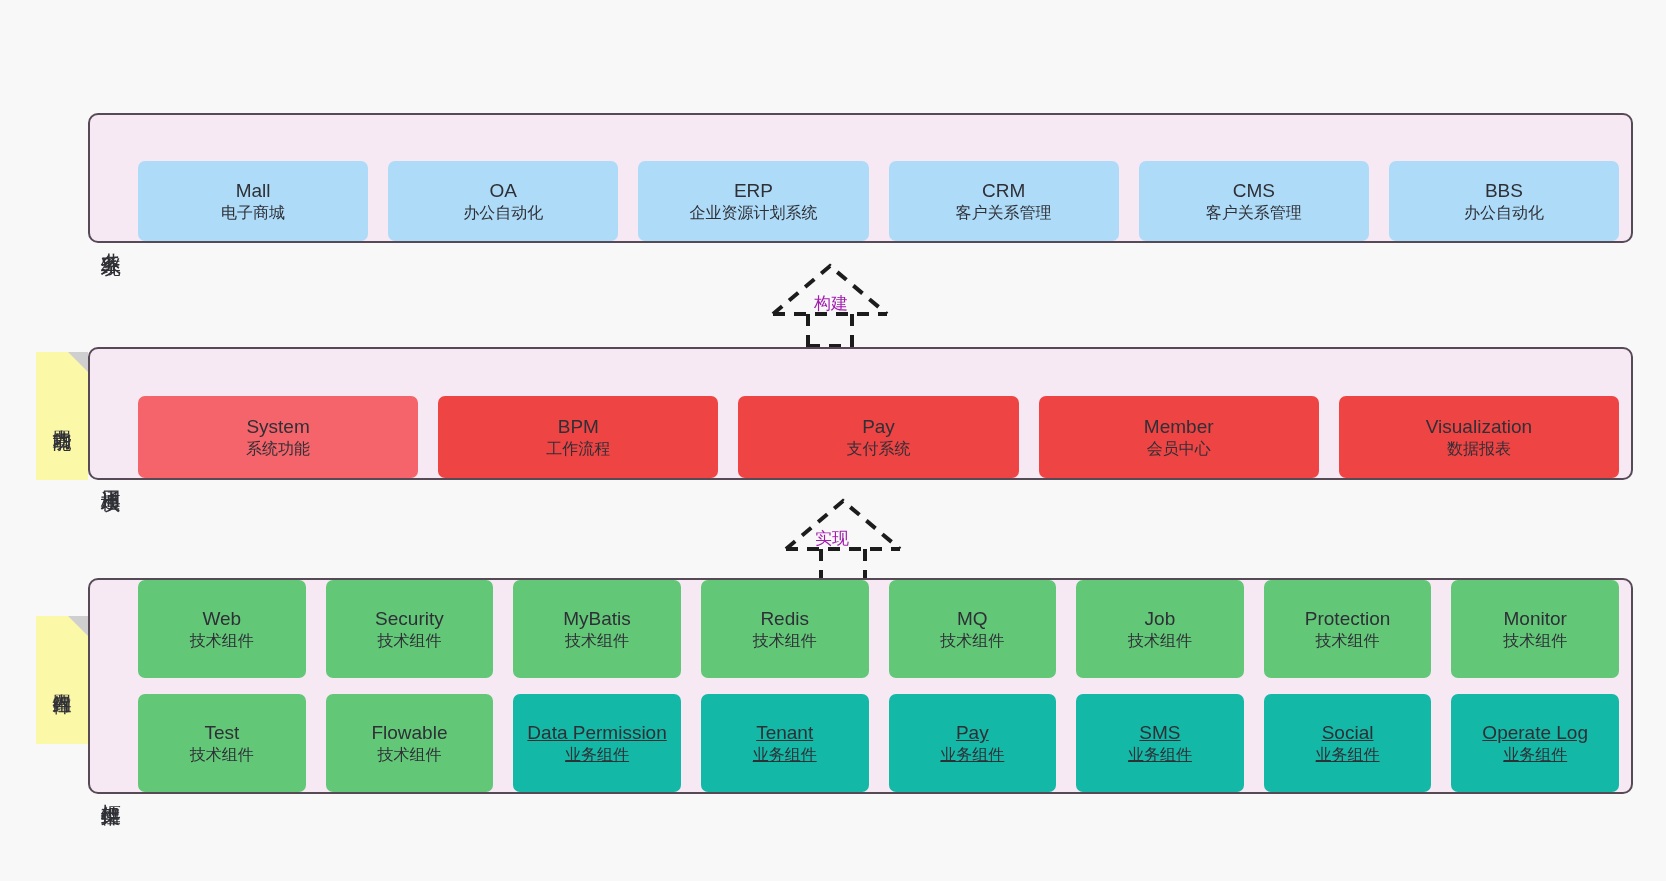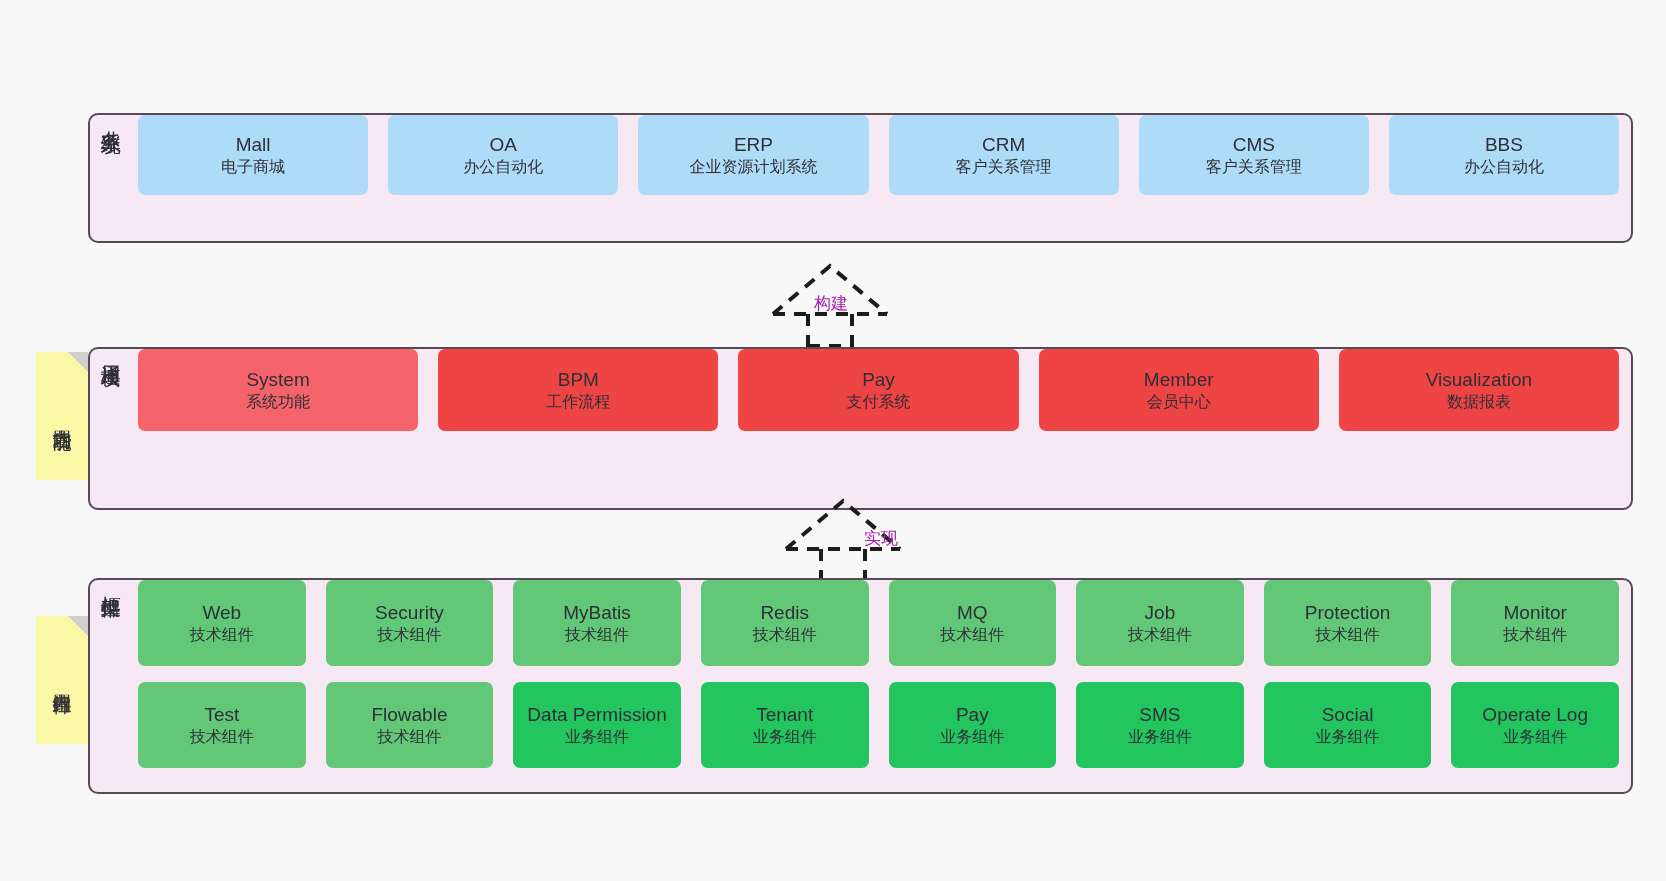--- a/index.html
+++ b/index.html
@@ -22,21 +22,21 @@
   }
 
   
   .layer {
     position: absolute;
     background: #f7e9f4;
     border: 2px solid #564a57;
     border-radius: 10px;
     box-sizing: border-box;
     display: flex;
-    align-items: flex-start;
+    align-items: flex-end;
   }
 
   .layer-title {
     width: 42px;
     flex: 0 0 42px;
     display: flex;
     align-items: center;
     justify-content: center;
     font-size: 20px;
     line-height: 1.12;
@@ -79,27 +79,27 @@
   }
   .box .t-en {
     font-size: 19px;
   }
   .box .t-cn {
     font-size: 16px;
   }
 
   .h-biz  { height: 80px; }
   .h-mod  { height: 82px; }
-  .h-comp { height: 86px; }
+  .h-comp { height: 98px; }
 
   .c-blue        { background: #aedcf8; }
   .c-red         { background: #f4646a; }
   .c-pink        { background: #ef4444; }
   .c-green       { background: #62c878; }
-  .c-lightgreen  { background: #22c55e; }
+  .c-lightgreen  { background: #14b8a6; text-decoration: underline; }
 
   
   .note {
     position: absolute;
     width: 52px;
     background: #fbf8a8;
     display: flex;
     align-items: center;
     justify-content: center;
     font-size: 19px;
@@ -190,21 +190,21 @@
     <path d="M 53 56 L 53 90" fill="none" stroke="#1c1c1c" stroke-width="4" stroke-dasharray="12 9"></path>
     <path d="M 97 56 L 97 90" fill="none" stroke="#1c1c1c" stroke-width="4" stroke-dasharray="12 9"></path>
     <path d="M 53 88 L 97 88" fill="none" stroke="#1c1c1c" stroke-width="4" stroke-dasharray="12 9"></path>
   </svg>
   <div class="arrow-label" style="left:814px; top:292px;">构建</div>
 
   <div class="note" style="left:36px; top:352px; height:128px;">
     <span>内置功能</span>
   </div>
 
-  <div class="layer" id="layer-modules" style="left:88px; top:347px; width:1545px; height:163px;">
+  <div class="layer" id="layer-modules" style="left:88px; top:347px; width:1545px; height:133px;">
     <div class="layer-title">通用模块</div>
     <div class="layer-body">
       <div class="row">
 
         <div class="box h-mod c-red">
           <span class="t-en">System</span>
           <span class="t-cn">系统功能</span>
         </div>
 
 
@@ -232,21 +232,21 @@
     </div>
   </div>
 
   <svg class="arrow" style="left:768px; top:493px; width:150px; height:90px;" viewBox="0 0 150 90" xmlns="http://www.w3.org/2000/svg">
     <path d="M 18 56 L 75 8 L 132 56" fill="none" stroke="#1c1c1c" stroke-width="4" stroke-dasharray="12 9" stroke-linecap="butt"></path>
     <path d="M 18 56 L 132 56" fill="none" stroke="#1c1c1c" stroke-width="4" stroke-dasharray="12 9" stroke-linecap="butt"></path>
     <path d="M 53 56 L 53 90" fill="none" stroke="#1c1c1c" stroke-width="4" stroke-dasharray="12 9"></path>
     <path d="M 97 56 L 97 90" fill="none" stroke="#1c1c1c" stroke-width="4" stroke-dasharray="12 9"></path>
     <path d="M 53 88 L 97 88" fill="none" stroke="#1c1c1c" stroke-width="4" stroke-dasharray="12 9"></path>
   </svg>
-  <div class="arrow-label" style="left:864px; top:527px;">实现</div>
+  <div class="arrow-label" style="left:815px; top:527px;">实现</div>
 
   <div class="note" style="left:36px; top:616px; height:128px;">
     <span>内置组件</span>
   </div>
 
   <div class="layer" id="layer-framework" style="left:88px; top:578px; width:1545px; height:216px;">
     <div class="layer-title">框架组件</div>
     <div class="layer-body">
 
       <div class="row">

